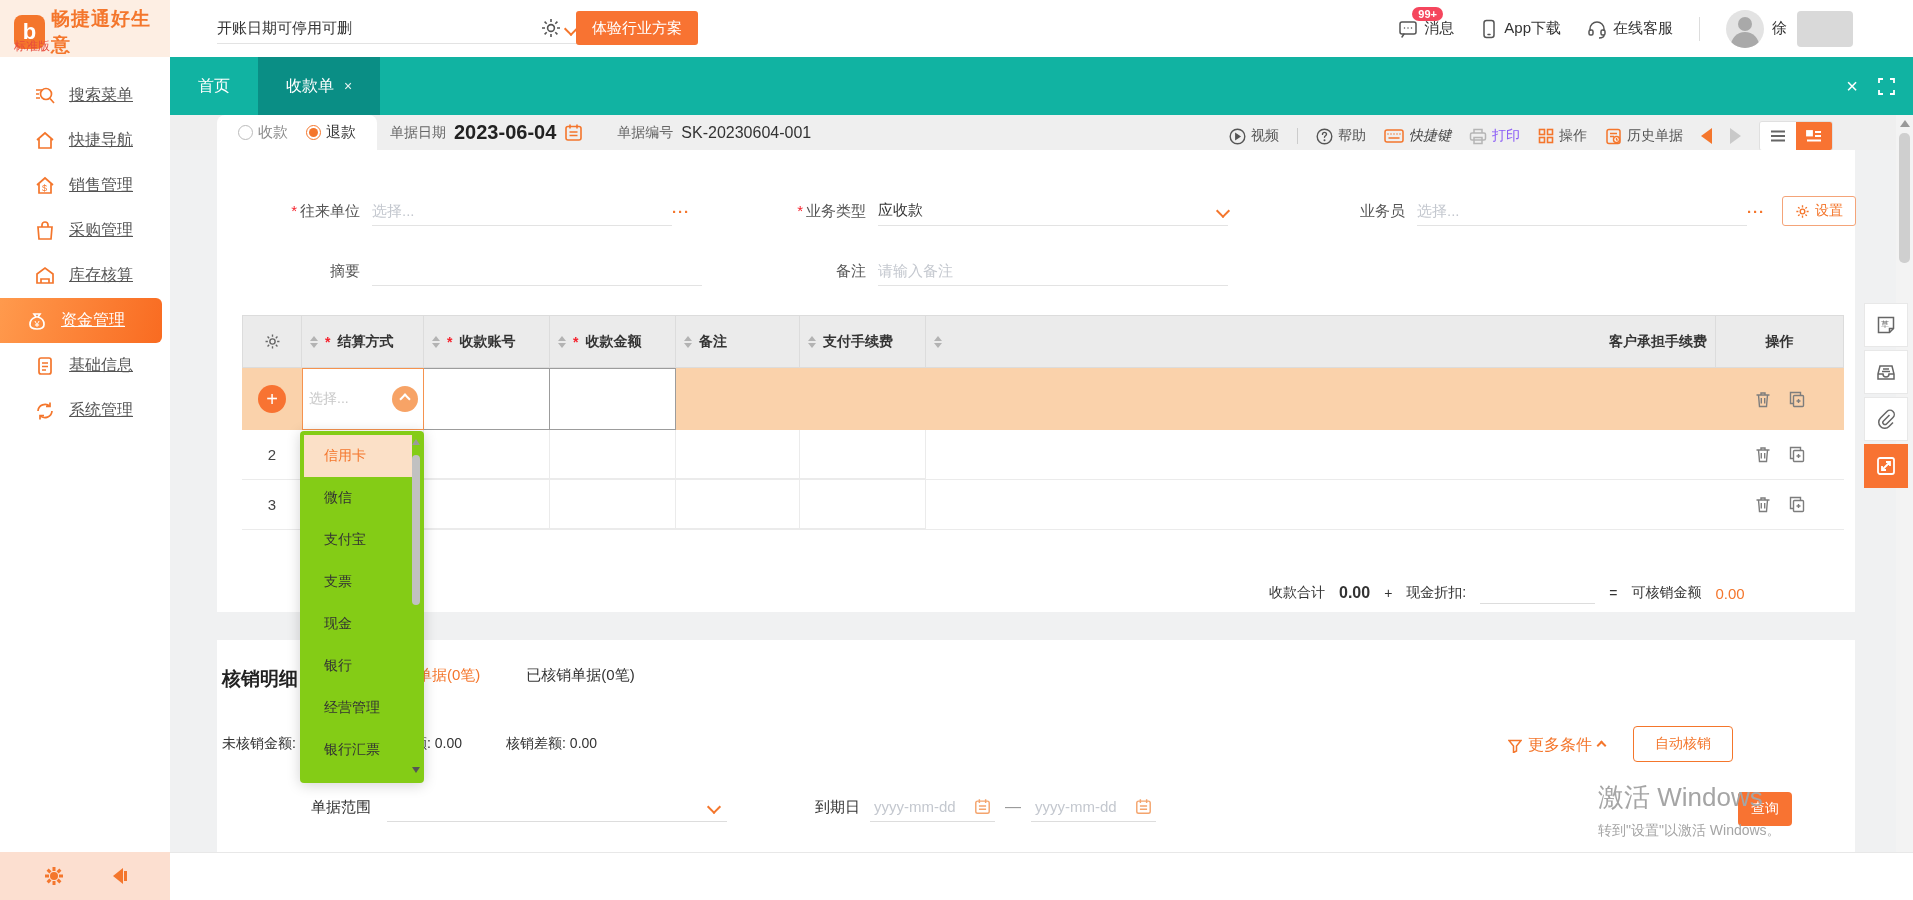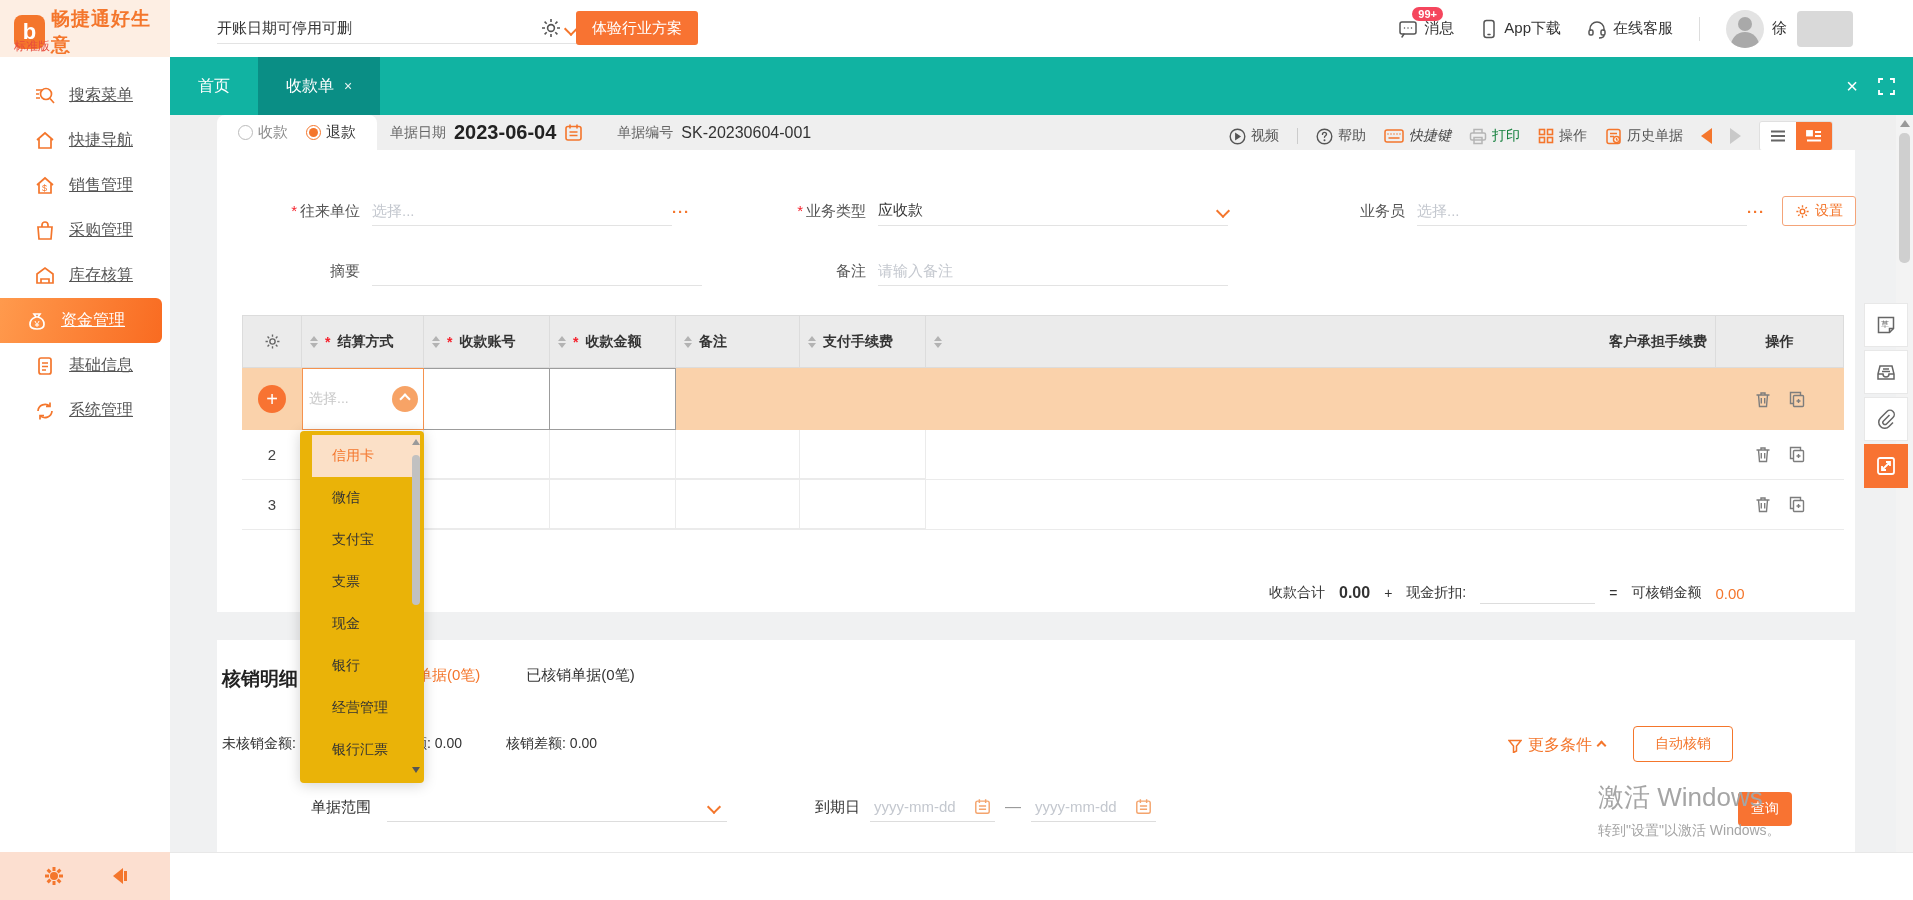--- a/index.html
+++ b/index.html
@@ -44,21 +44,21 @@
   .radio.on { border-color:#f4762c; }
   .radio.on::after { content:""; position:absolute; left:2px; top:2px; width:9px; height:9px; background:#f4762c; border-radius:50%; }
   .radio-lbl { font-size:15px; color:#888; margin-left:5px; }
   .radio-lbl.on { color:#333; }
   .doc-date-lbl,.doc-no-lbl { font-size:14px; color:#666; }
   .doc-date-val { font-size:20px; font-weight:bold; color:#222; margin:0 8px; }
   .doc-no-val { font-size:16px; color:#333; margin-left:8px; }
   .tool-icons { position:absolute; right:80px; top:121px; display:flex; align-items:center; gap:18px; font-size:14px; color:#555; }
   .ti { gap:5px; cursor:pointer; }
   .ti.orange { color:#444;font-style:italic; }
-  .ti.disabled { color:#15803d; cursor:default; }
+  .ti.disabled { color:#8b5cf6; cursor:default; }
   .tdiv { width:1px; height:16px; background:#ccc; }
   .arrow-l { width:0; height:0; border-top:8px solid transparent; border-bottom:8px solid transparent; border-right:11px solid #f4762c; }
   .arrow-r { width:0; height:0; border-top:8px solid transparent; border-bottom:8px solid transparent; border-left:11px solid #c9c9c9; }
   .view-toggle { display:flex; border:1px solid #e0e0e0; border-radius:3px; overflow:hidden; }
   .vt { width:36px; height:28px; display:flex; align-items:center; justify-content:center; background:#fff; cursor:pointer; }
   .vt.on { background:#f87332; }
 
   
   .card1 { left:217px; top:150px; width:1638px; height:462px; background:#fff; }
   .card2 { left:217px; top:640px; width:1638px; height:212px; background:#fff; }
@@ -94,21 +94,21 @@
   .op-icons { width:128px; display:flex; align-items:center; justify-content:center; gap:18px; color:#7d7d7d; }
   .op-icons svg { cursor:pointer; }
 
   
   .totals { left:1269px; top:578px; height:30px; font-size:14px; color:#333; gap:14px; }
   .totals b { font-size:16px; }
   .disc-line { width:115px; border-bottom:1px solid #ddd; height:22px; }
   .orangev { color:#f4762c; font-size:15px; }
 
   
-  .dd { left:300px; top:431px; width:124px; height:352px; background:#eab308; border-radius:4px; box-shadow:0 2px 14px rgba(0,0,0,.18); z-index:40; padding:4px 12px; }
+  .dd { left:300px; top:431px; width:124px; height:352px; background:#84cc16; border-radius:4px; box-shadow:0 2px 14px rgba(0,0,0,.18); z-index:40; padding:4px 4px; }
   .dd-item { height:42px; display:flex; align-items:center; padding-left:20px; font-size:14px; color:#333; cursor:pointer; width:108px; }
   .dd-item.on { background:#fbe0c7; color:#f4762c; }
   .dd-sb { position:absolute; right:2px; top:6px; width:12px; height:338px; }
   .dd-sb .thumb { position:absolute; left:2px; top:18px; width:8px; height:150px; background:#c1c1c1; border-radius:4px; }
   .dd-sb .au { position:absolute; left:2px; top:2px; width:0; height:0; border-left:4px solid transparent; border-right:4px solid transparent; border-bottom:6px solid #9a9a9a; }
   .dd-sb .ad { position:absolute; left:2px; bottom:2px; width:0; height:0; border-left:4px solid transparent; border-right:4px solid transparent; border-top:6px solid #555; }
 
   
   .wo-title { left:222px; top:666px; font-size:19px; font-weight:bold; color:#222; }
   .wo-tab { font-size:15px; cursor:pointer; }

